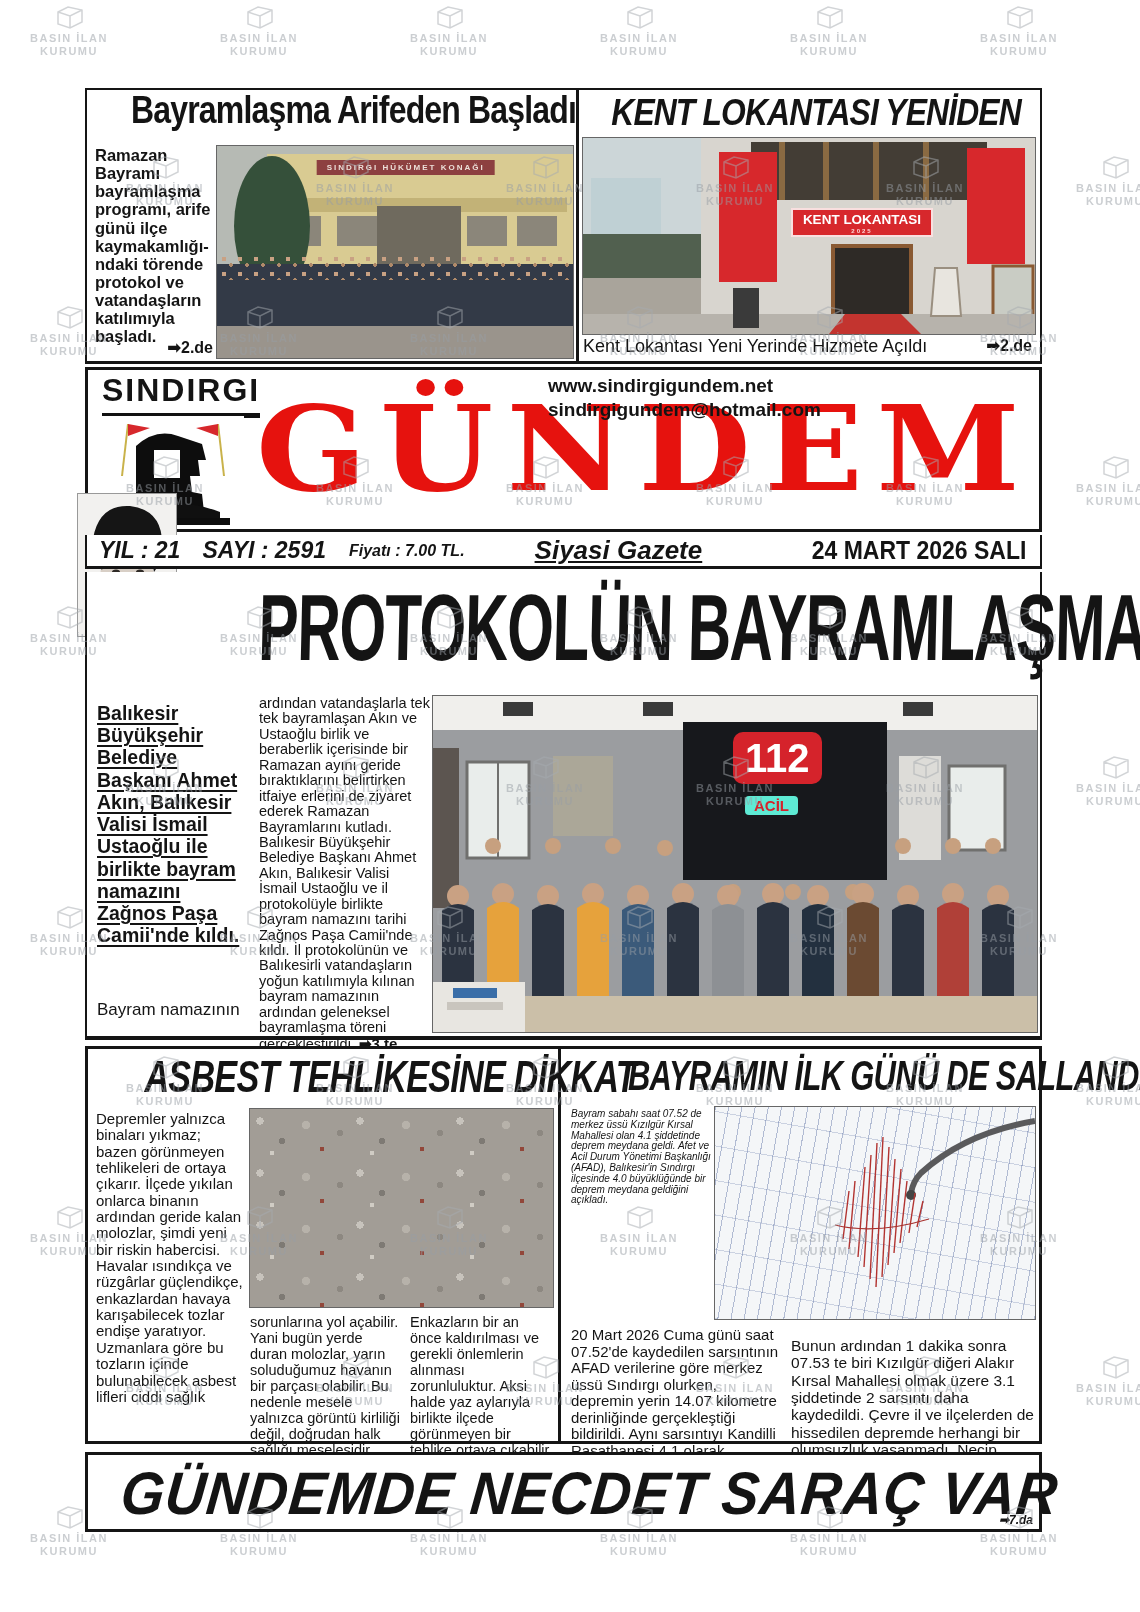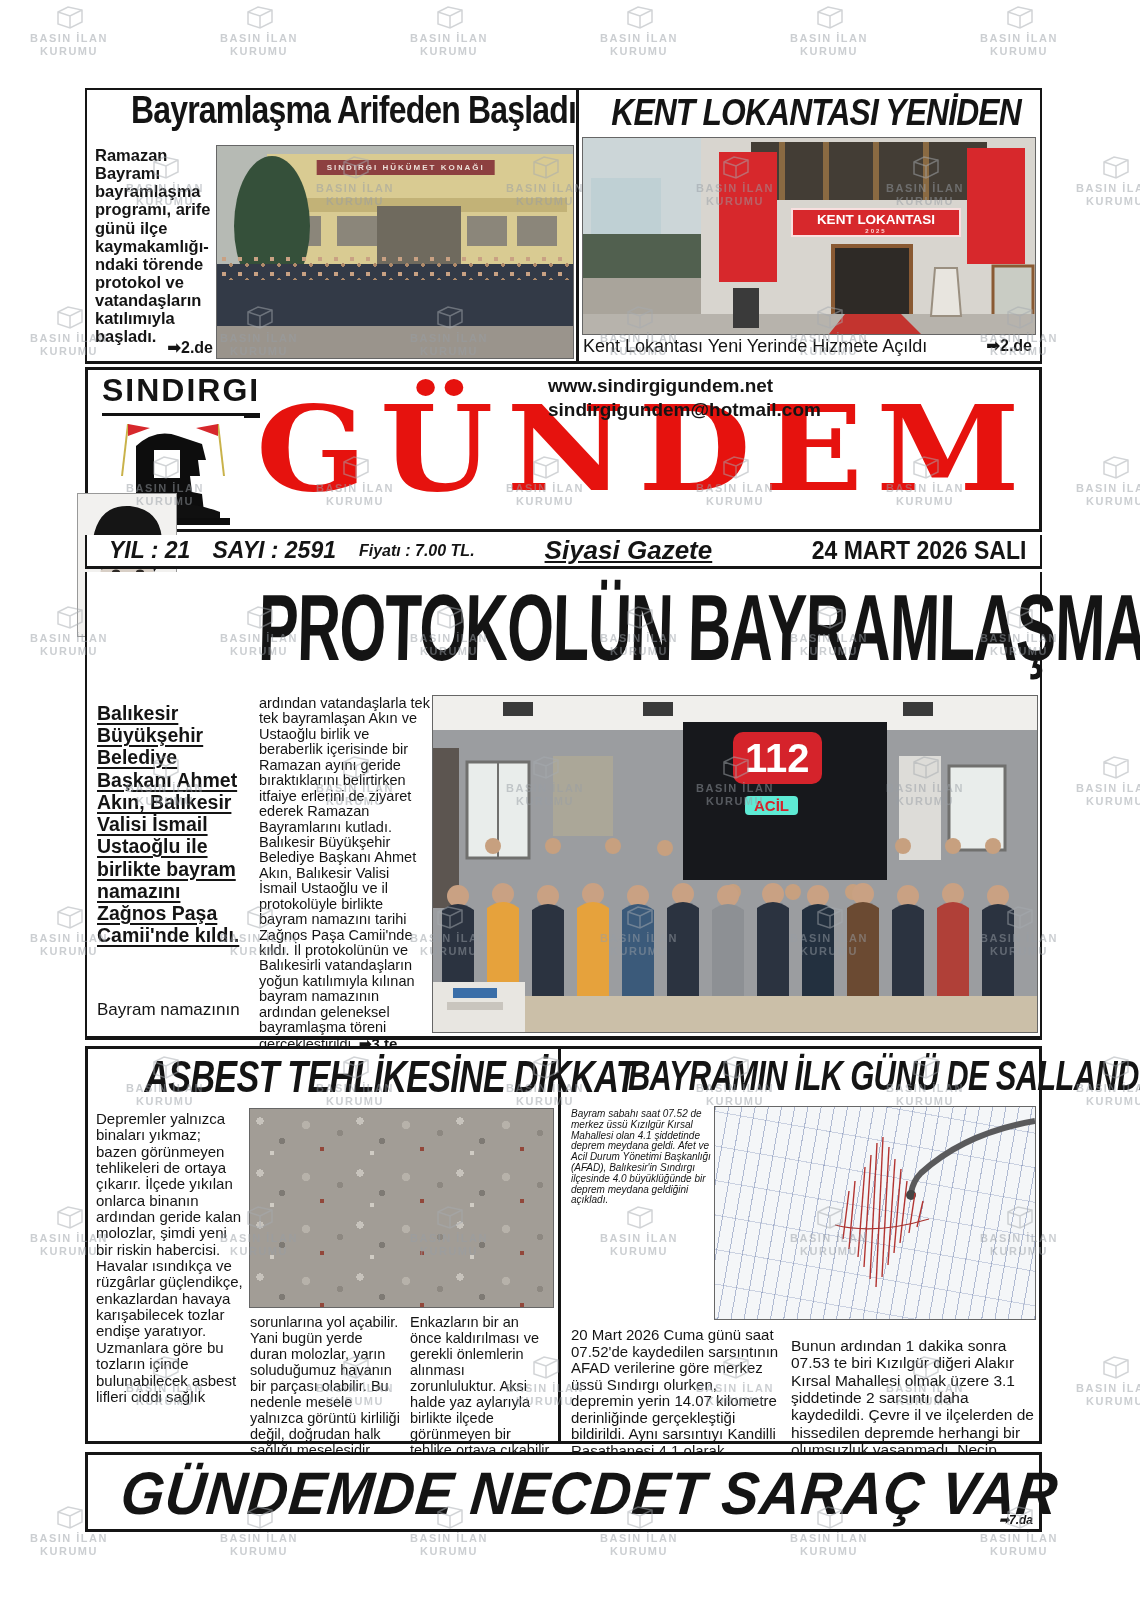--- a/index.html
+++ b/index.html
@@ -44,21 +44,21 @@
               font-weight:bold;font-size:118px;line-height:1;letter-spacing:12px;
               transform:scaleX(1.1);transform-origin:left center;white-space:nowrap;}
   .mast-contact{position:absolute;left:460px;top:4px;width:420px;text-align:left;
                 font-weight:bold;font-size:19px;line-height:1.25;}
   .mast-ata{position:absolute;right:10px;top:14px;width:98px;height:142px;}
 
   
   .sec-date{top:447px;height:34px;border-left:2px solid #151515;border-right:2px solid #151515;
             border-bottom:3px solid #151515;display:flex;align-items:center;}
   .dl-yil,.dl-sayi{font-weight:bold;font-style:italic;font-size:23px;white-space:nowrap;}
-  .dl-yil{margin-left:22px;}
+  .dl-yil{margin-left:12px;}
   .dl-sayi{margin-left:22px;}
   .dl-price{font-weight:bold;font-style:italic;font-size:16px;margin-left:23px;white-space:nowrap;}
   .dl-type{font-style:italic;font-weight:600;font-size:26px;margin-left:70px;
            text-decoration:underline;white-space:nowrap;}
   .dl-date{font-weight:bold;font-size:25px;margin-left:auto;margin-right:14px;
            transform:scaleX(.92);transform-origin:right center;white-space:nowrap;}
 
   
   .sec-main{top:484px;height:468px;border-left:2px solid #151515;border-right:2px solid #151515;
             border-bottom:4px solid #151515;}
@@ -101,21 +101,21 @@
 
   
   .photo{position:relative;overflow:hidden;outline:1px solid #666;background:#c9c9c6;}
   .heads{position:absolute;
          background-image:radial-gradient(circle 4px at 7px 5px,#c9a183 55%,rgba(0,0,0,0) 58%),
                           radial-gradient(circle 3.5px at 14px 11px,#b08a6a 55%,rgba(0,0,0,0) 58%);
          background-size:16px 15px;}
   .gov-sign{position:absolute;left:50%;transform:translateX(-44%);top:14px;
             background:#8d4040;color:#ecdfd8;font-weight:bold;font-size:8px;
             letter-spacing:2px;padding:3px 10px;white-space:nowrap;}
-  .kent-sign{position:absolute;left:208px;top:70px;width:170px;background:#d7282c;
+  .kent-sign{position:absolute;left:208px;top:70px;width:142px;background:#d7282c;
              color:#fff;text-align:center;font-weight:bold;font-size:13.5px;line-height:1.2;
              padding:4px 0 2px;box-shadow:inset 0 0 0 2px rgba(255,255,255,.85);}
   .kent-sign small{display:block;font-size:6px;letter-spacing:2px;font-weight:bold;color:#ffd9d9;}
   .scr-112{position:absolute;left:300px;top:36px;background:#d5232b;color:#fff;
            font-weight:bold;font-size:40px;line-height:1;padding:6px 12px;border-radius:10px;}
   .scr-acil{position:absolute;left:312px;top:100px;background:#5eead4;color:#d5232b;
             font-weight:bold;font-size:15px;padding:1px 9px;border-radius:4px;}
   .rubble{background-color:#a29d96;
      background-image:
        radial-gradient(circle 6px at 10px 12px,#c7c3bc 60%,rgba(0,0,0,0) 62%),

